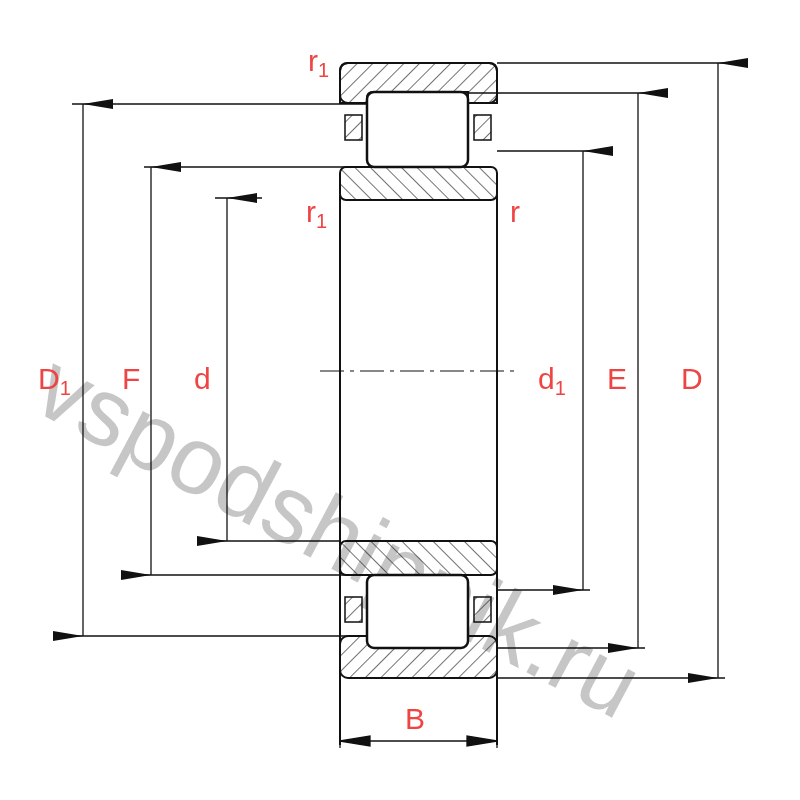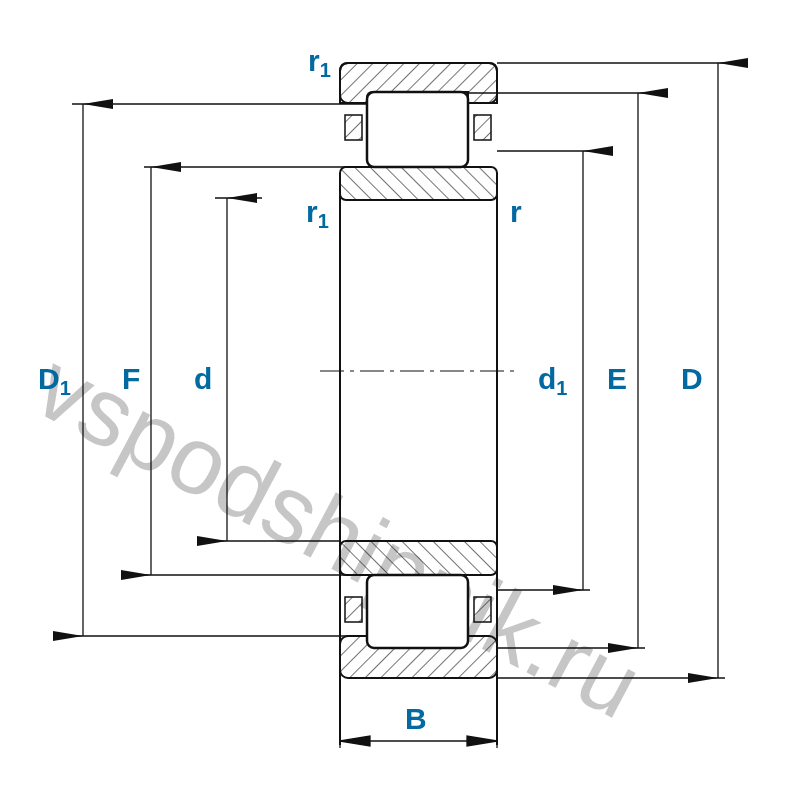--- a/index.html
+++ b/index.html
@@ -1,18 +1,18 @@
 <!DOCTYPE html>
 <html><head>
 <meta charset="utf-8">
 <style>
   html,body{margin:0;padding:0;background:#ffffff;}
   #stage{position:relative;width:800px;height:800px;overflow:hidden;background:#fff;}
   svg{position:absolute;left:0;top:0;}
-  .lbl{position:absolute;font-family:"Liberation Sans",sans-serif;font-size:30px;color:#0369a1;line-height:1;font-weight:bold;}
+  .lbl{position:absolute;font-family:"Liberation Sans",sans-serif;font-size:30px;color:#ef4444;line-height:1;}
   .lbl sub{font-size:20px;vertical-align:-6px;}
   .wm{position:absolute;left:70px;top:330px;font-family:"Liberation Sans",sans-serif;font-size:96px;color:rgba(160,160,160,0.6);transform:rotate(28deg);transform-origin:0 0;white-space:nowrap;}
 </style>
 </head>
 <body>
 
 <div id="stage">
   <div class="wm">vspodshipnik.ru</div>
 
   <svg width="800" height="800" viewBox="0 0 800 800">

